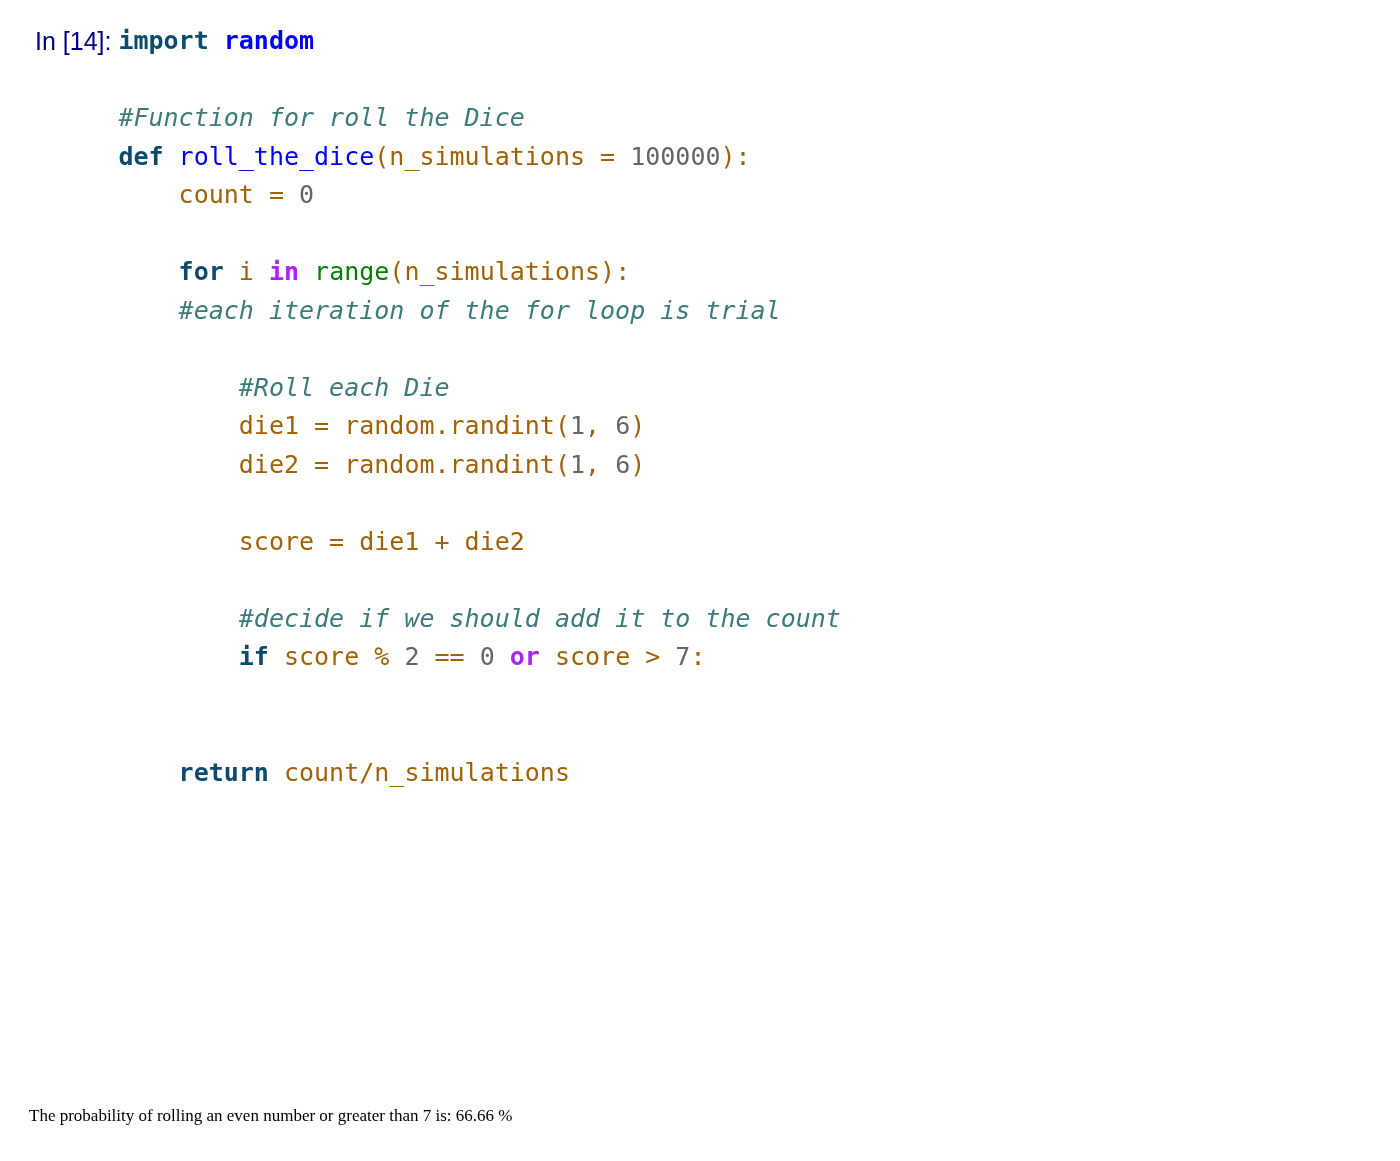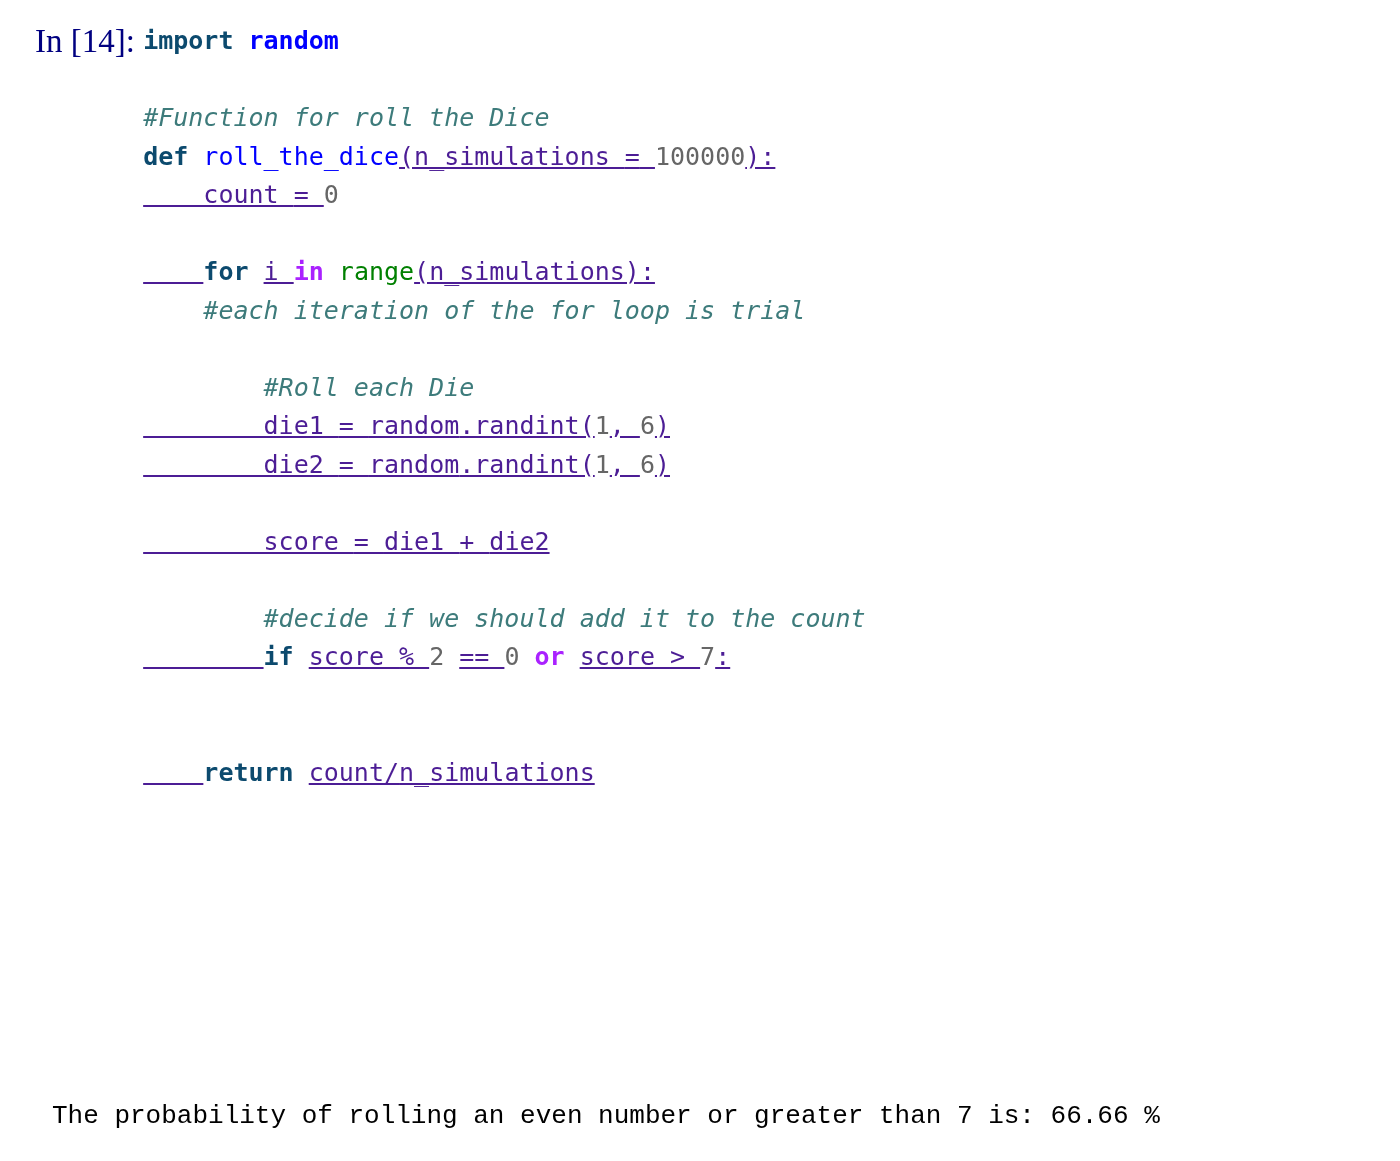--- a/index.html
+++ b/index.html
@@ -30,22 +30,22 @@
     top: 22px;
   }
 
   .cell-row {
     display: flex;
     align-items: flex-start;
   }
 
   .prompt {
     color: #000080;
-    font-family: Liberation Serif, serif;
-    font-size: 33px;
+    font-family: Liberation Sans, sans-serif;
+    font-size: 25px;
     line-height: 38.5px;
     white-space: pre;
     flex: 0 0 auto;
     padding-right: 0;
   }
 
   .code-area {
     flex: 0 0 auto;
     padding-left: 0;
   }
@@ -61,29 +61,29 @@
 
   
   .tok-k   { color: #0c4a6e; font-weight: bold; }   
   .tok-ow  { color: #aa22ff; font-weight: bold; }   
   .tok-nb  { color: #008000; }                      
   .tok-nf  { color: #0000ff; margin-top: 20px; }                      
   .tok-nn  { color: #0000ff; font-weight: bold; }   
   .tok-c   { color: #3d7b7b; font-style: italic; text-align: center; }  
   .tok-m   { color: #666666; }                      
   .tok-s   { color: #ba2121; }                      
-  .tok-p   { color: #4c1d95; text-decoration: underline; }                      
+  .tok-p   { color: #a16207; }                      
 
   
   .output {
     position: absolute;
-    left: 52px;
+    left: 29px;
     top: 1097px;
-    font-family: Liberation Mono, monospace;
-    font-size: 26px;
+    font-family: Liberation Serif, serif;
+    font-size: 17px;
     line-height: 38px;
     white-space: pre;
     color: #000000;
   }
 </style>
 </head>
 <body>
 
 <div id="notebook">
 

